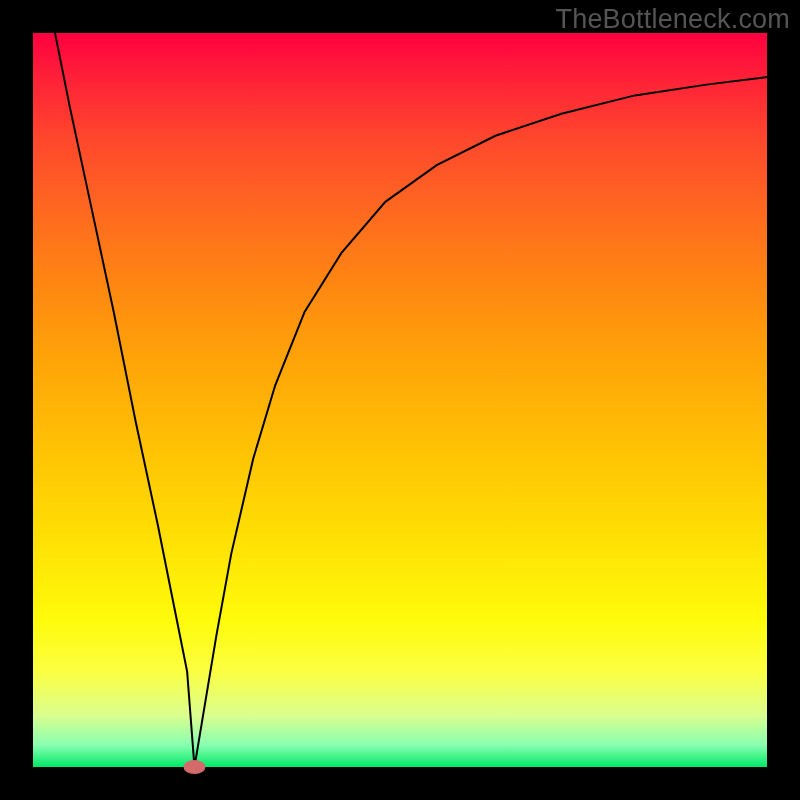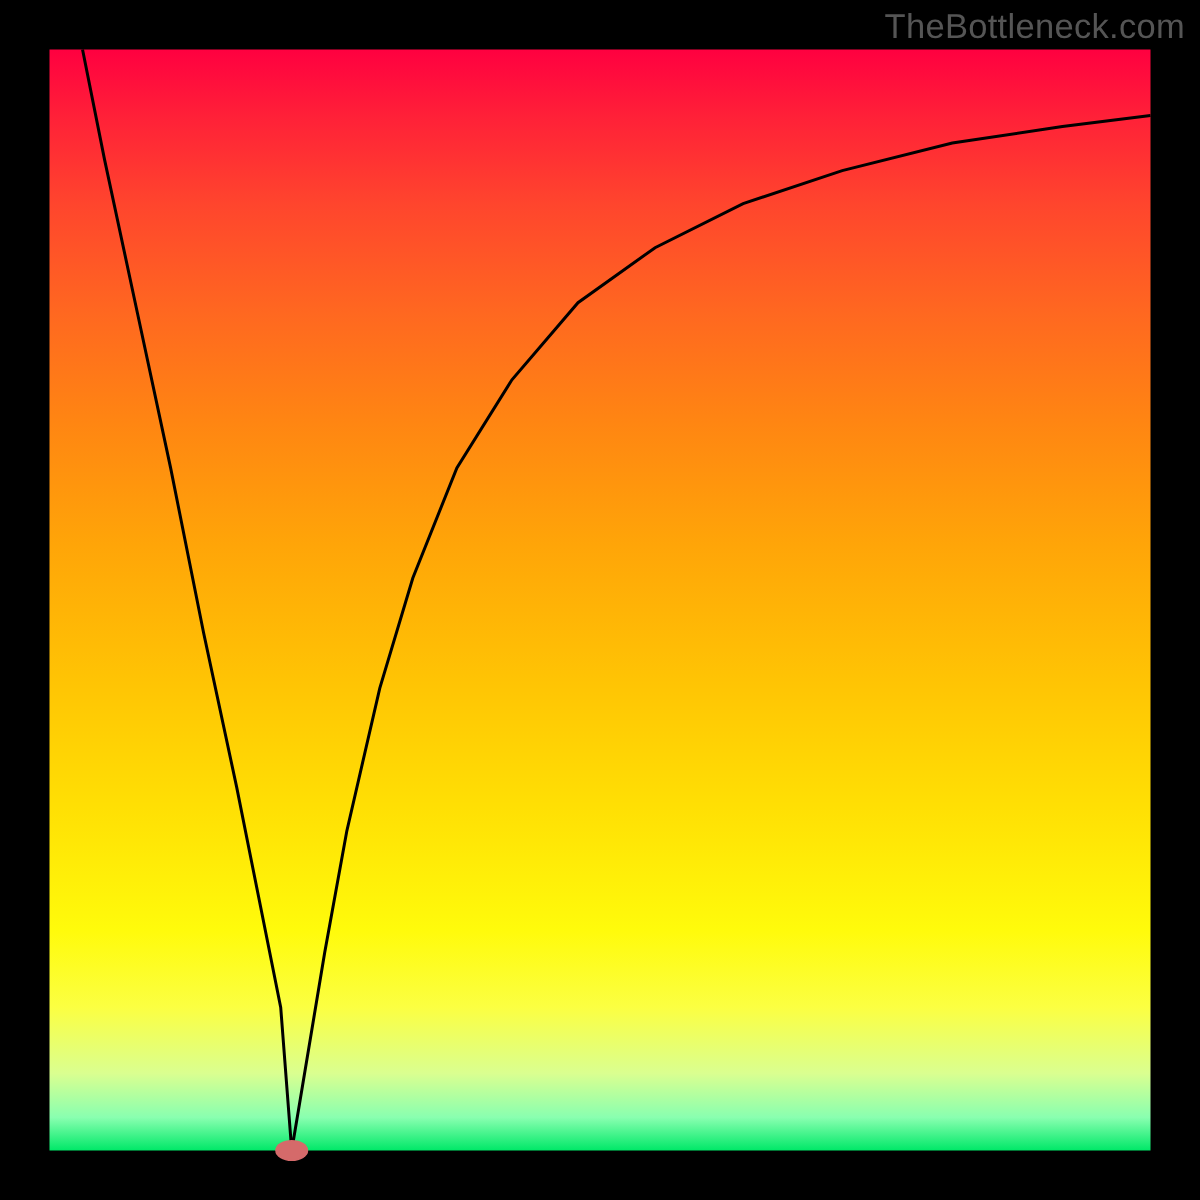--- a/index.html
+++ b/index.html
@@ -46,21 +46,21 @@
     top: 0;
     width: 734px;
     height: 734px;
     overflow: visible;
   }
   .watermark {
     position: absolute;
     top: 4px;
     right: 10px;
     color: #555555;
-    font-size: 23px;
+    font-size: 27px;
     letter-spacing: 0.2px;
     user-select: none;
   }
   .minpt {
     fill: #d56a6a;
   }
   .curve {
     fill: none;
     stroke: #000;
     stroke-width: 2;

